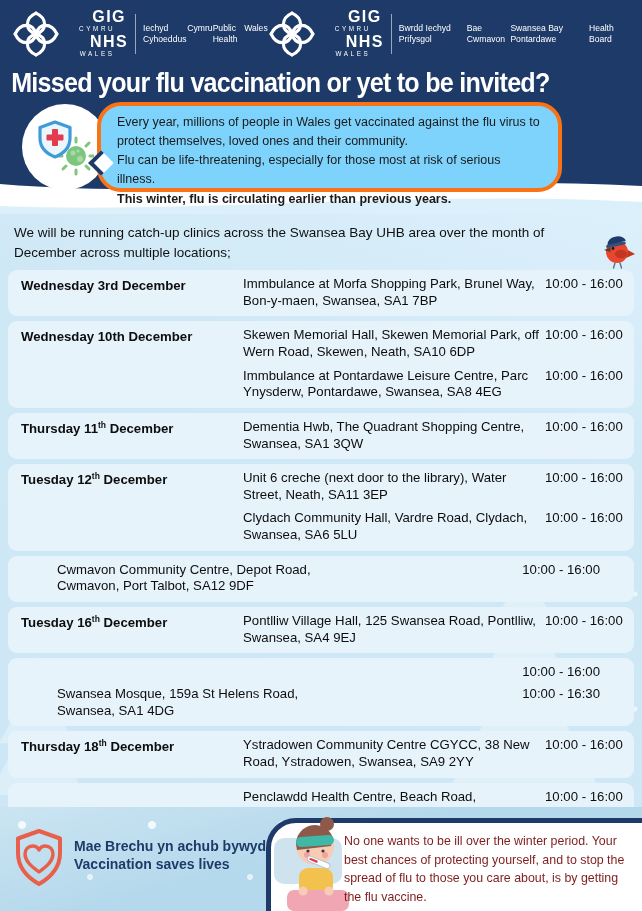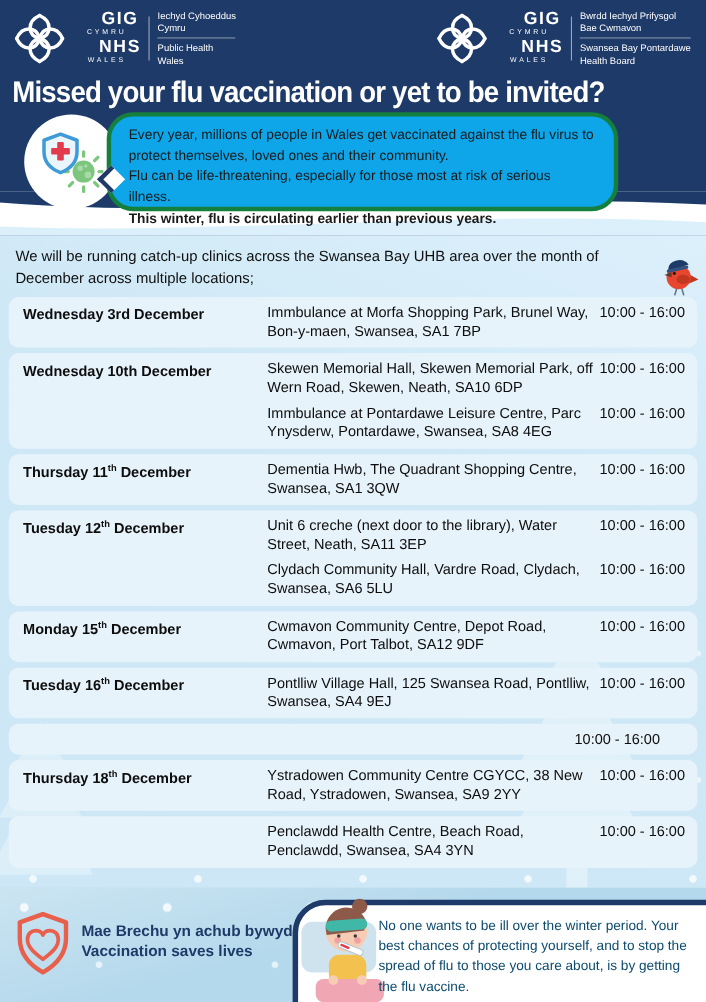--- a/index.html
+++ b/index.html
@@ -13,36 +13,36 @@
 
   
   .header { background:#1e3a68; height:214px; position:relative; flex-shrink:0; }
   .logos { display:flex; justify-content:space-between; padding:9px 14px 0 12px; }
   .logo { display:flex; align-items:center; }
   .logo-knot { width:48px; height:48px; flex-shrink:0; }
   .nhs-block { color:#fff; text-align:center; line-height:1; margin-left:6px; }
   .nhs-block .big { font-size:16px; font-weight:bold; letter-spacing:1.5px;margin-left:24px; }
   .nhs-block .small { font-size:6.3px; letter-spacing:2.6px; margin:1px 0 2px; }
   .logo-div { width:1px; background:rgba(255,255,255,.55); height:40px; margin:0 7px; }
-  .org { color:#fff; font-size:8.6px; line-height:1.3; display:flex; flex-direction:column; justify-content:center; }
+  .org { color:#fff; font-size:8.6px; line-height:1.3; display:flex; flex-direction:row; justify-content:center; }
   .org .sep { height:1px; background:rgba(255,255,255,.45); margin:3px 0; }
   .page-title {
     color:#fff; font-weight:bold; font-size:27px; letter-spacing:-0.8px;
     padding:8px 12px 0; white-space:nowrap;
     transform:scaleX(.93); transform-origin:left center;
   }
   .bubble-wrap { position:absolute; top:102px; left:0; right:0; height:92px; z-index:3; }
   .icon-circle {
     position:absolute; left:22px; top:2px; width:86px; height:86px;
     background:#fff; border-radius:50%;
     display:flex; align-items:center; justify-content:center; z-index:2;
   }
   .speech {
     position:absolute; left:97px; right:80px; top:0; height:90px;
-    background:#0ea5e9; border:4px solid #15803d; border-radius:24px;
+    background:#7dd3fc; border:4px solid #f97316; border-radius:24px;
     padding:7px 16px 0; font-size:12.5px; line-height:1.53; color:#1a1a1a; z-index:3;
   }
   .speech .tail {
     position:absolute; left:-9px; bottom:16px; width:18px; height:18px;
     background:#fff; border-left:4px solid #1e3a68; border-bottom:4px solid #1e3a68;
     transform:rotate(45deg);
   }
   .speech p.bold { font-weight:bold; }
   .wave { position:absolute; bottom:0; left:0; width:100%; height:40px; z-index:1; }
 
@@ -79,21 +79,21 @@
       radial-gradient(circle at 90px 70px, rgba(255,255,255,.65) 0 2.5px, transparent 3.5px),
       radial-gradient(circle at 150px 35px, rgba(255,255,255,.55) 0 2px, transparent 3px);
     background-size:130px 95px, 160px 110px, 120px 80px; }
   .shield-heart { position:absolute; left:13px; top:21px; z-index:2; }
   .tagline { position:absolute; left:74px; top:30px; z-index:2;
     color:#1e3a68; font-weight:bold; font-size:14px; line-height:1.3; }
   .info-box { position:absolute; left:266px; top:11px; right:-26px; bottom:-26px;
     background:#fff; border:5px solid #1e3a68; border-radius:30px 0 0 0; z-index:2; }
   .sick-illustration { position:absolute; left:273px; top:1px; z-index:4; }
   .info-text { position:absolute; left:344px; top:25px; right:8px; z-index:4;
-    font-size:12.4px; line-height:1.5; color:#0c4a6e; }
+    font-size:12.4px; line-height:1.5; color:#7f1d1d; }
 </style>
 </head>
 <body>
 
 <div class="header">
   <div class="logos">
 
     <div class="logo">
       <svg class="logo-knot" viewBox="0 0 46 46" fill="none" stroke="#ffffff" stroke-width="3" stroke-linecap="round">
         <path d="M23,3 C34,8 34,20 23,23 C12,26 12,38 23,43"></path>
@@ -246,41 +246,44 @@
             <div class="loc">Unit 6 creche (next door to the library), Water Street, Neath, SA11 3EP</div>
             <div class="time">10:00 - 16:00</div>
           </div>
           <div class="entry">
             <div class="loc">Clydach Community Hall, Vardre Road, Clydach, Swansea, SA6 5LU</div>
             <div class="time">10:00 - 16:00</div>
           </div>
         </div>
       </div>
       <div class="clinic-row">
-        <div class="date-cell"><span>Monday 15</span><sup>th</sup><span> December</span></div>
         <div class="entries">
           <div class="entry">
             <div class="loc">Cwmavon Community Centre, Depot Road, Cwmavon, Port Talbot, SA12 9DF</div>
             <div class="time">10:00 - 16:00</div>
           </div>
         </div>
       </div>
       <div class="clinic-row">
         <div class="date-cell"><span>Tuesday 16</span><sup>th</sup><span> December</span></div>
         <div class="entries">
           <div class="entry">
             <div class="loc">Pontlliw Village Hall, 125 Swansea Road, Pontlliw, Swansea, SA4 9EJ</div>
             <div class="time">10:00 - 16:00</div>
           </div>
         </div>
       </div>
       <div class="clinic-row">
         <div class="entries">
           <div class="entry">
             <div class="time">10:00 - 16:00</div>
+          </div>
+          <div class="entry">
+            <div class="loc">Swansea Mosque, 159a St Helens Road, Swansea, SA1 4DG</div>
+            <div class="time">10:00 - 16:30</div>
           </div>
         </div>
       </div>
       <div class="clinic-row">
         <div class="date-cell"><span>Thursday 18</span><sup>th</sup><span> December</span></div>
         <div class="entries">
           <div class="entry">
             <div class="loc">Ystradowen Community Centre CGYCC, 38 New Road, Ystradowen, Swansea, SA9 2YY</div>
             <div class="time">10:00 - 16:00</div>
           </div>

